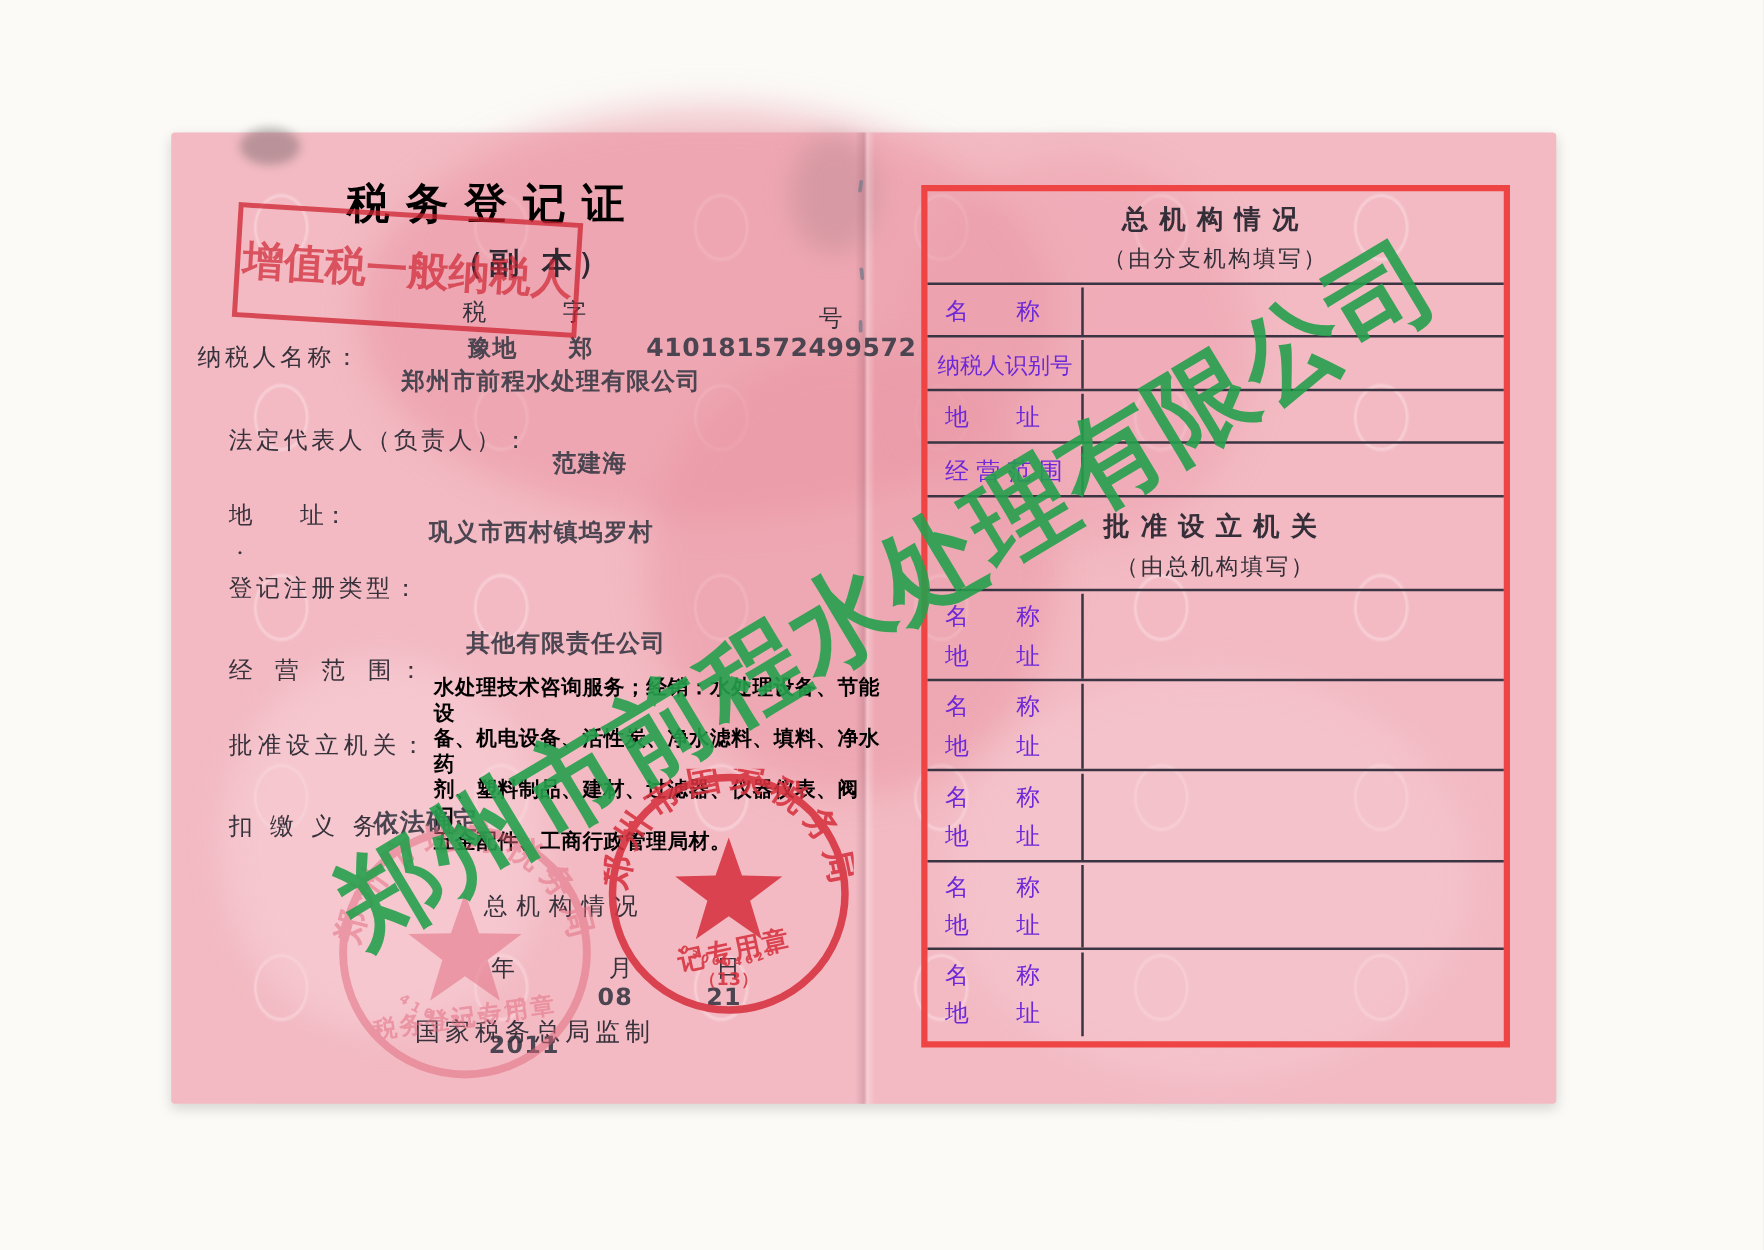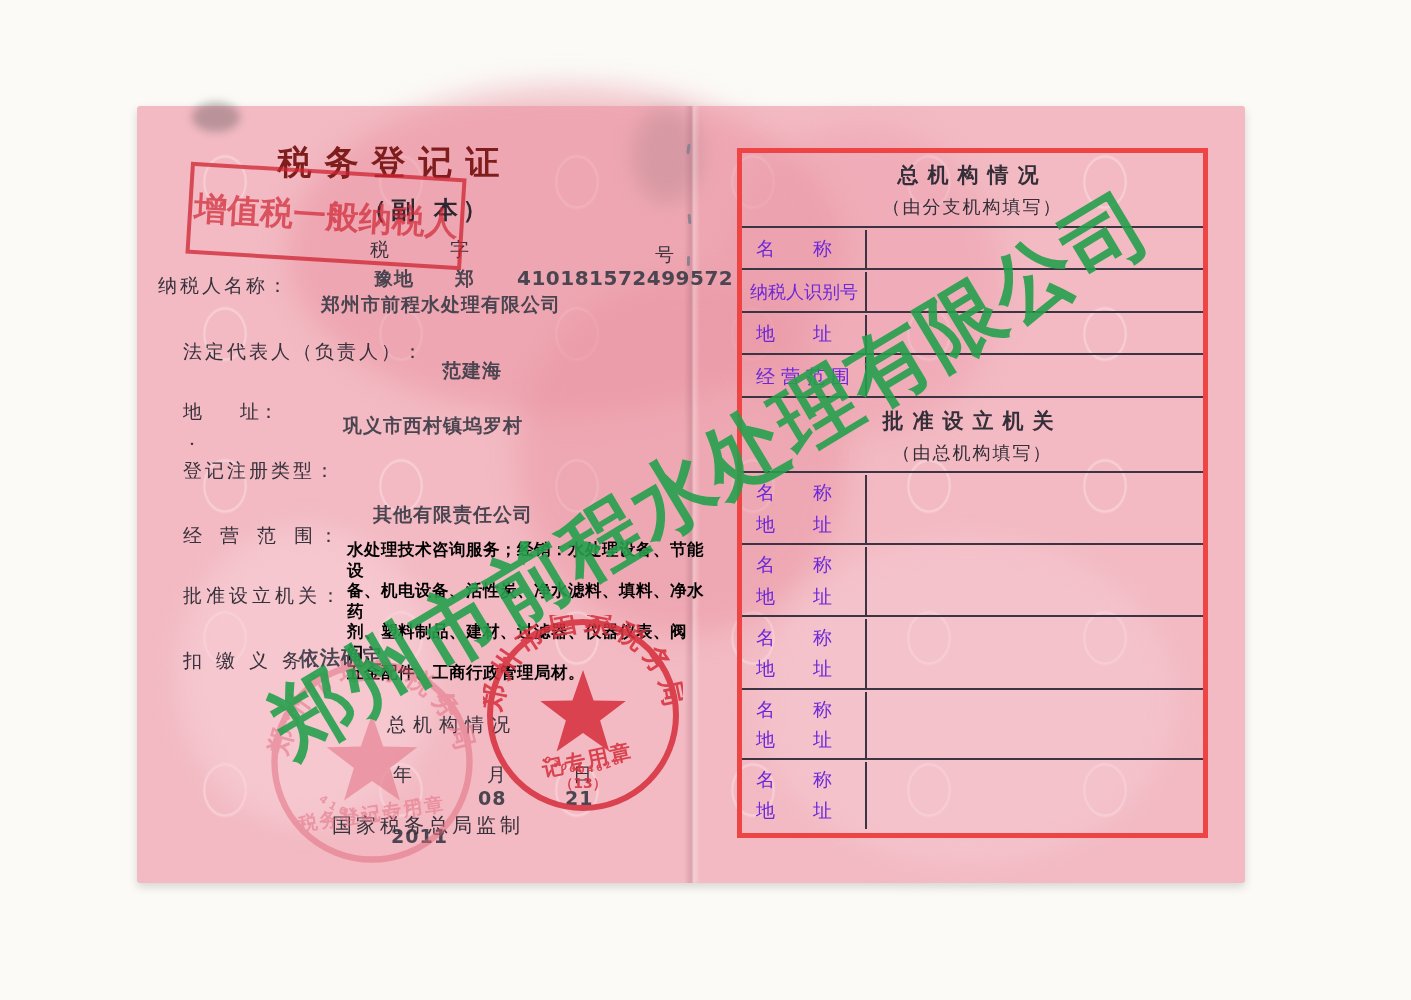--- a/index.html
+++ b/index.html
@@ -22,21 +22,21 @@
   .smudge2{left:495px;top:2px;width:70px;height:95px;background:rgba(158,118,128,0.28);filter:blur(10px);}
   .fold{position:absolute;left:547px;top:0;width:16px;height:777px;pointer-events:none;
         background:linear-gradient(90deg,rgba(0,0,0,0) 0%,rgba(118,68,84,0.20) 45%,rgba(255,255,255,0.30) 62%,rgba(0,0,0,0) 100%);}
   .stitch{position:absolute;width:3px;height:10px;background:#8d8090;border-radius:2px;}
   
   .lbl{position:absolute;font-family:"DejaVu Serif","Liberation Serif",serif;color:#36313b;
        font-size:19px;letter-spacing:3px;white-space:nowrap;}
   .val{position:absolute;font-weight:bold;color:#4a4550;font-size:19px;letter-spacing:1px;white-space:nowrap;}
   .title{position:absolute;left:98px;top:34px;width:320px;text-align:center;
          font-family:"DejaVu Serif","Liberation Serif",serif;font-weight:bold;
-         font-size:34px;letter-spacing:13px;color:#7f1d1d;}
+         font-size:34px;letter-spacing:13px;color:#000000;}
   .subtitle{position:absolute;left:130px;top:88px;width:320px;text-align:center;
          font-family:"DejaVu Serif","Liberation Serif",serif;font-weight:bold;
          font-size:24px;letter-spacing:5px;color:#2c2730;}
   .vatbox{position:absolute;left:51px;top:64px;width:268px;height:84px;
           border:4px solid rgba(205,35,48,0.75);transform:rotate(3.5deg);
           display:flex;align-items:center;justify-content:center;z-index:25;}
   .vatbox span{font-size:33px;font-weight:bold;color:rgba(208,38,53,0.70);
           font-family:"DejaVu Serif","Liberation Serif",serif;white-space:nowrap;}
   .scope{position:absolute;left:210px;top:434px;width:360px;font-weight:bold;
          color:#000000;font-size:16.5px;line-height:20.5px;letter-spacing:0.5px;}

